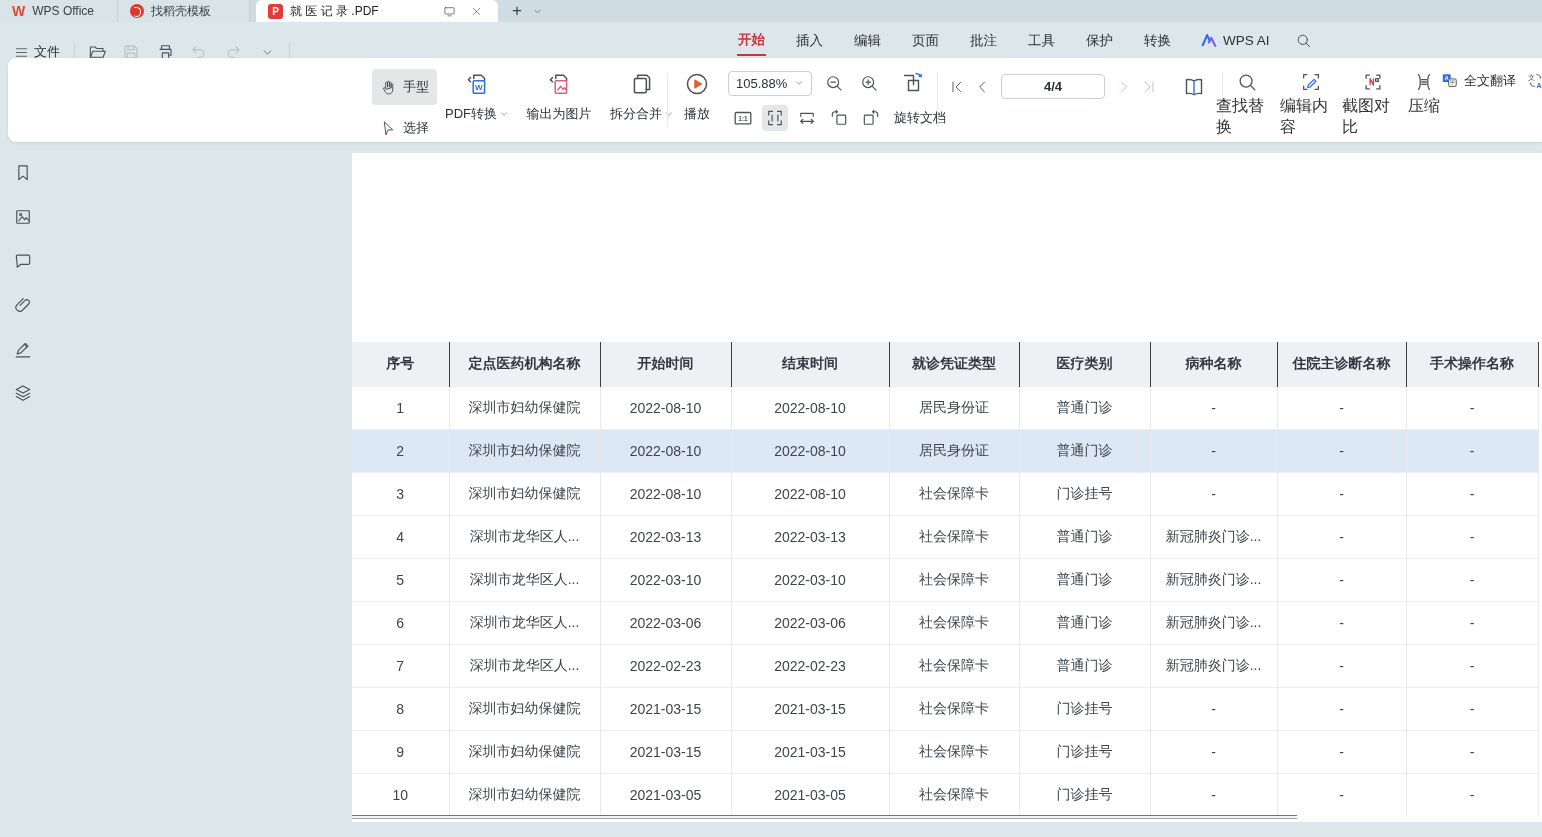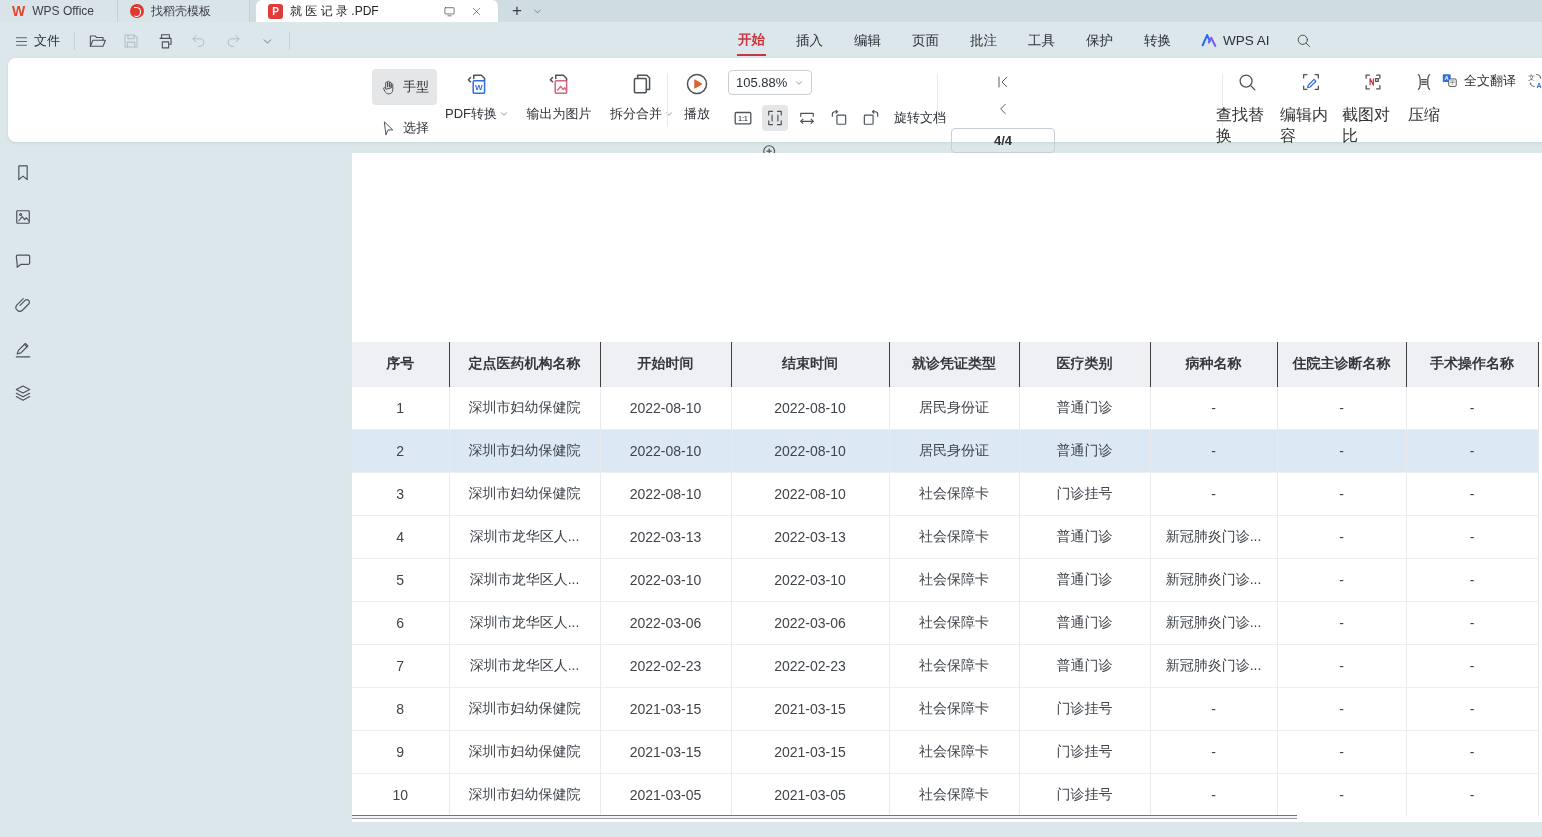--- a/index.html
+++ b/index.html
@@ -24,47 +24,47 @@
   .tabicon-wps { color:#e8442e; font-weight:bold; font-size:14px; line-height:1; }
   .tabicon-docer { width:14px; height:14px; border-radius:50%; background:#e0382e; position:relative; }
   .tabicon-docer::after { content:""; position:absolute; left:4px; top:3px; width:6px; height:8px; border:1.5px solid #fff; border-left:none; border-radius:0 6px 6px 3px; }
   .tabicon-pdf { width:15px; height:15px; border-radius:3px; background:#e23c39; color:#fff; font-size:10px; font-weight:bold; display:flex; align-items:center; justify-content:center; }
   .tab-btn { display:flex; align-items:center; justify-content:center; width:20px; color:#5b6268; }
   .tabbar-ctrl { display:flex; align-items:center; gap:4px; padding:0 8px; }
   .plus-btn { font-size:17px; color:#3a3f44; width:22px; height:20px; display:flex; align-items:center; justify-content:center; border-radius:3px; }
 
   
   .menubar { position:absolute; left:0; top:22px; width:100%; height:36px; }
-  .quickbar { position:absolute; left:10px; top:1px; height:36px; display:flex; align-items:center; gap:10px;justify-content:flex-end; }
+  .quickbar { position:absolute; left:10px; top:12px; height:36px; display:flex; align-items:center; gap:10px;justify-content:flex-end; }
   .file-menu { display:flex; align-items:center; gap:5px; font-size:13px; color:#2c3136; padding:3px 4px; border-radius:4px; }
   .qdiv { width:1px; height:18px; background:#c6d0d5; }
   .qbtn { width:24px; height:24px; display:flex; align-items:center; justify-content:center; border-radius:4px; }
   .mainmenu { position:absolute; left:737px; top:0; height:36px; display:flex; align-items:center; gap:29px; }
   .menu-item { font-size:13.5px; color:#2c3136; padding:6px 1px 5px 1px; cursor:default; }
   .menu-item.active { color:#c7353f; font-weight:bold; border-bottom:2.5px solid #c7353f; }
   .wps-ai { display:flex; align-items:center; gap:5px; font-size:13.5px; color:#2c3136;justify-content:space-between; }
 
   
   .ribbon { position:absolute; left:8px; right:0; top:58px; height:84px; background:#fff; border-radius:8px 0 0 8px; box-shadow:0 1px 3px rgba(90,110,120,.15); }
   .vdiv { position:absolute; top:15px; height:54px; width:1px; background:#e7e9ec; }
   .tool-pill { display:flex; align-items:center; gap:6px; font-size:13px; color:#2c3136; padding:9px 8px; border-radius:4px; white-space:nowrap; }
   .tool-pill.on { background:#e4e6e8; }
   .hand-group { position:absolute; left:364px; top:11px; display:flex; flex-direction:column; gap:5px; }
   .bigbtn { position:absolute; top:13px; display:flex; flex-direction:column; align-items:center; gap:8px; }
   .bigbtn .lbl { font-size:13px; color:#2c3136; display:flex; align-items:center; gap:2px; white-space:nowrap; }
   .chev { width:10px; height:10px; }
-  .row1 { position:absolute; top:12px; display:flex; align-items:center;flex-direction:column; }
+  .row1 { position:absolute; top:12px; display:flex; align-items:center; }
   .row2 { position:absolute; top:47px; display:flex; align-items:center; }
   .sqbtn { width:26px; height:26px; display:flex; align-items:center; justify-content:center; border-radius:4px; }
   .sqbtn.on { background:#e4e6e8; }
   .zoom-box { width:84px; height:25px; border:1px solid #c9ced4; border-radius:4px; display:flex; align-items:center; justify-content:space-between; padding:0 7px; font-size:13px; color:#2c3136; }
   .page-box { width:104px; height:25px; border:1px solid #c9ced4; border-radius:4px; display:flex; align-items:center; justify-content:center; font-size:13px; font-weight:bold; color:#2c3136; }
   .navbtn { width:22px; height:24px; display:flex; align-items:center; justify-content:center; }
   .ribbon-label { font-size:13px; color:#2c3136; white-space:nowrap; }
-  .rcol { position:absolute; top:13px; display:flex; flex-direction:column; align-items:center; gap:12px; }
+  .rcol { position:absolute; top:13px; display:flex; flex-direction:column; align-items:center; gap:3px; }
   .trans-col { position:absolute; left:1432px; top:13px; display:flex; flex-direction:row; gap:10px; }
   .trans-row { display:flex; align-items:center; gap:5px; font-size:13px; color:#2c3136; white-space:nowrap; }
 
   
   .workspace { position:absolute; left:0; top:142px; width:100%; height:695px; }
   .side-icons { position:absolute; left:0; top:0; width:45px; display:flex; flex-direction:column; align-items:center; gap:18px; padding-top:18px; }
   .side-btn { width:26px; height:26px; display:flex; align-items:center; justify-content:center; border-radius:4px; }
 
   .page { position:absolute; left:352px; top:11px; width:1190px; height:669px; background:#fff; }
   table.rec { position:absolute; left:0; top:189px; width:1186px; border-collapse:collapse; table-layout:fixed; }

